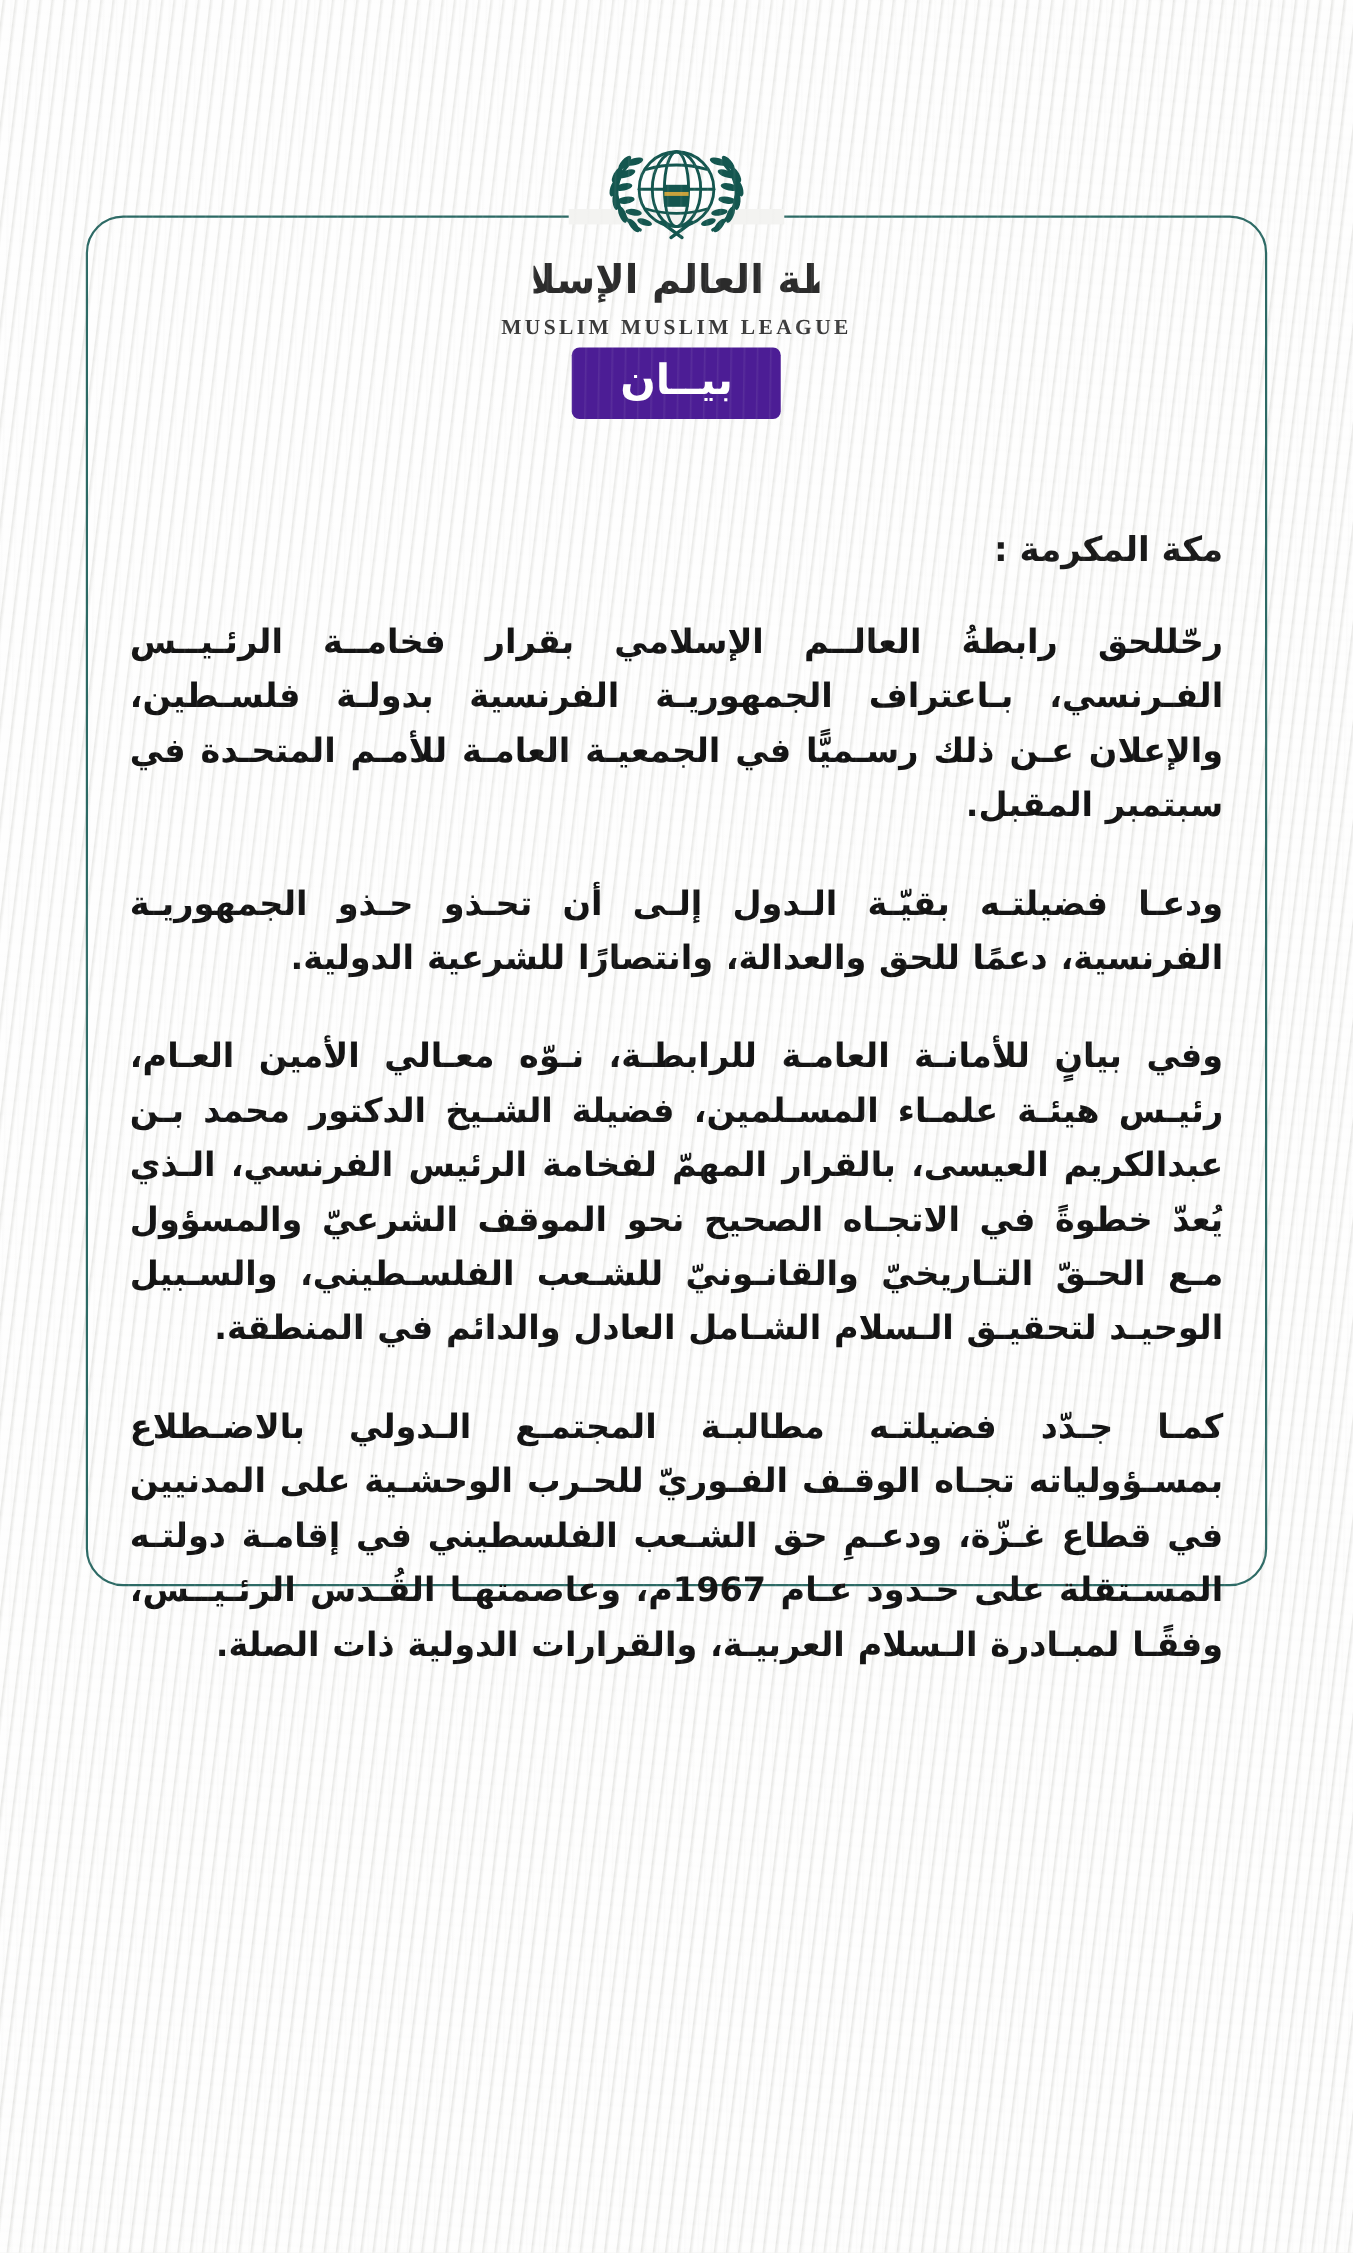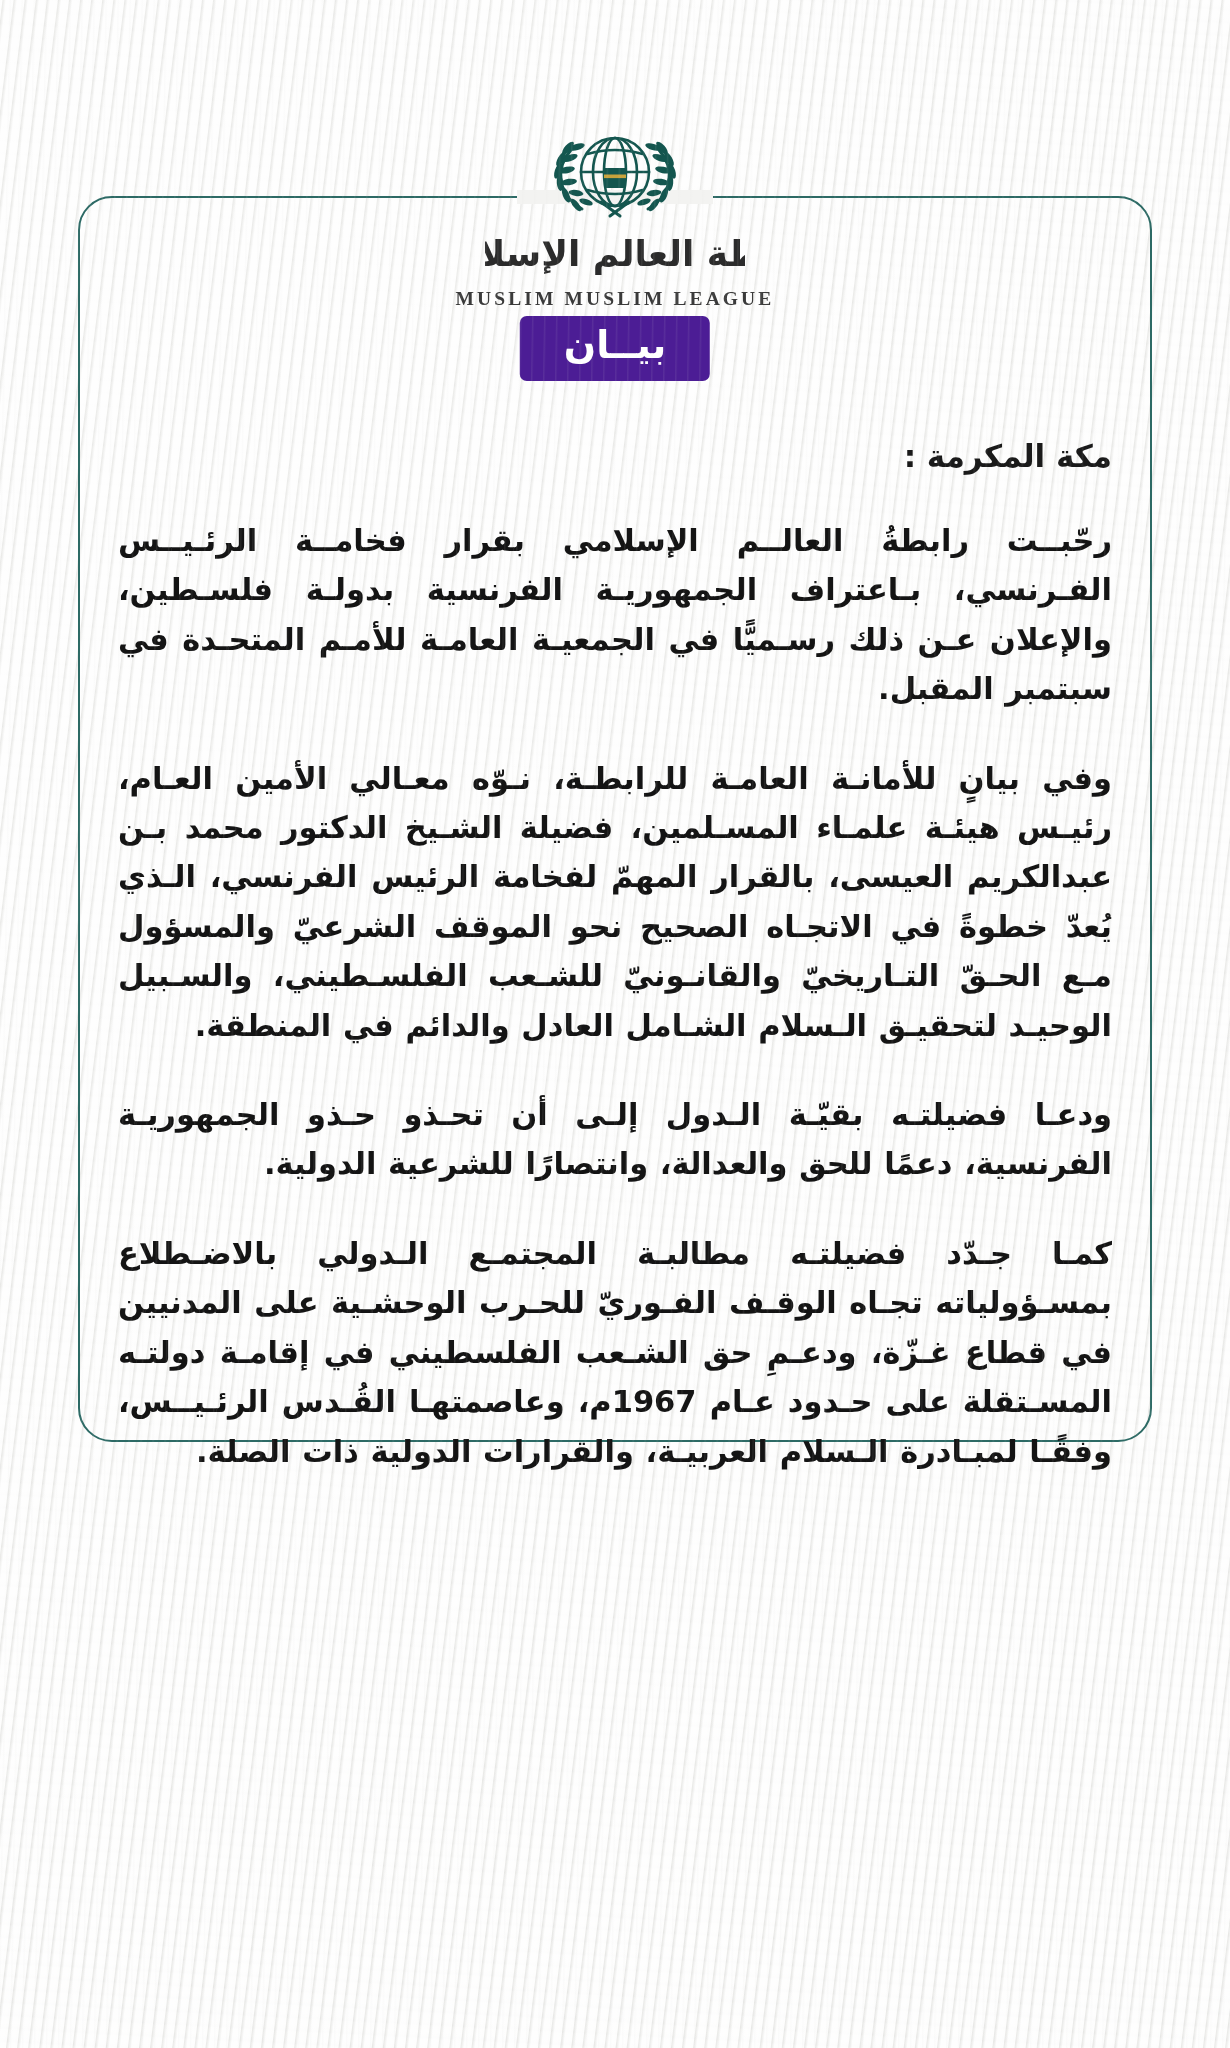--- a/index.html
+++ b/index.html
@@ -140,20 +140,21 @@
 
   .dateline {
     font-family: "DejaVu Sans", "Liberation Sans", sans-serif;
     font-size: 31px;
     font-weight: 700;
     color: #1a1a1a;
     text-align: left;
     direction: rtl;
     margin-bottom: 42px;
     letter-spacing: .2px;
+    margin-top: 44px;
   }
 
   .para {
     font-family: "DejaVu Sans", "Liberation Sans", sans-serif;
     font-size: 30.5px;
     font-weight: 700;
     line-height: 1.62;
     color: #141414;
     margin-bottom: 40px;
     text-align: justify;
@@ -255,21 +256,21 @@
     <div class="logo-en">MUSLIM MUSLIM LEAGUE</div>
   </div>
 
   <div class="banner">
     <div class="banner-text">بيــان</div>
   </div>
 
   <div class="content">
     <div class="dateline">مكة المكرمة :</div>
 
-    <p class="para">رحّبــت رابطةُ العالــم الإسلامي بقرار فخامــة الرئـيــس الفـرنسي، بـاعتراف الجمهوريـة الفرنسية بدولـة فلسـطين، والإعلان عـن ذلك رسـميًّا في الجمعيـة العامـة للأمـم المتحـدة في سبتمبر المقبل.</p>
+    <p class="para">رحّللحق رابطةُ العالــم الإسلامي بقرار فخامــة الرئـيــس الفـرنسي، بـاعتراف الجمهوريـة الفرنسية بدولـة فلسـطين، والإعلان عـن ذلك رسـميًّا في الجمعيـة العامـة للأمـم المتحـدة في سبتمبر المقبل.</p>
+    <p class="para">ودعـا فضيلتـه بقيّـة الـدول إلـى أن تحـذو حـذو الجمهوريـة الفرنسية، دعمًا للحق والعدالة، وانتصارًا للشرعية الدولية.</p>
     <p class="para">وفي بيانٍ للأمانـة العامـة للرابطـة، نـوّه معـالي الأمين العـام، رئيـس هيئـة علمـاء المسـلمين، فضيلة الشـيخ الدكتور محمد بـن عبدالكريم العيسى، بالقرار المهمّ لفخامة الرئيس الفرنسي، الـذي يُعدّ خطوةً في الاتجـاه الصحيح نحو الموقف الشرعيّ والمسؤول مـع الحـقّ التـاريخيّ والقانـونيّ للشـعب الفلسـطيني، والسـبيل الوحيـد لتحقيـق الـسلام الشـامل العادل والدائم في المنطقة.</p>
-    <p class="para">ودعـا فضيلتـه بقيّـة الـدول إلـى أن تحـذو حـذو الجمهوريـة الفرنسية، دعمًا للحق والعدالة، وانتصارًا للشرعية الدولية.</p>
     <p class="para">كمـا جـدّد فضيلتـه مطالبـة المجتمـع الـدولي بالاضـطلاع بمسـؤولياته تجـاه الوقـف الفـوريّ للحـرب الوحشـية على المدنيين في قطاع غـزّة، ودعـمِ حق الشـعب الفلسطيني في إقامـة دولتـه المسـتقلة على حـدود عـام 1967م، وعاصمتهـا القُـدس الرئـيــس، وفقًـا لمبـادرة الـسلام العربيـة، والقرارات الدولية ذات الصلة.</p>
   </div>
 
 </div>
 
 <div id="grain-overlay"></div>
 
 </body></html>

